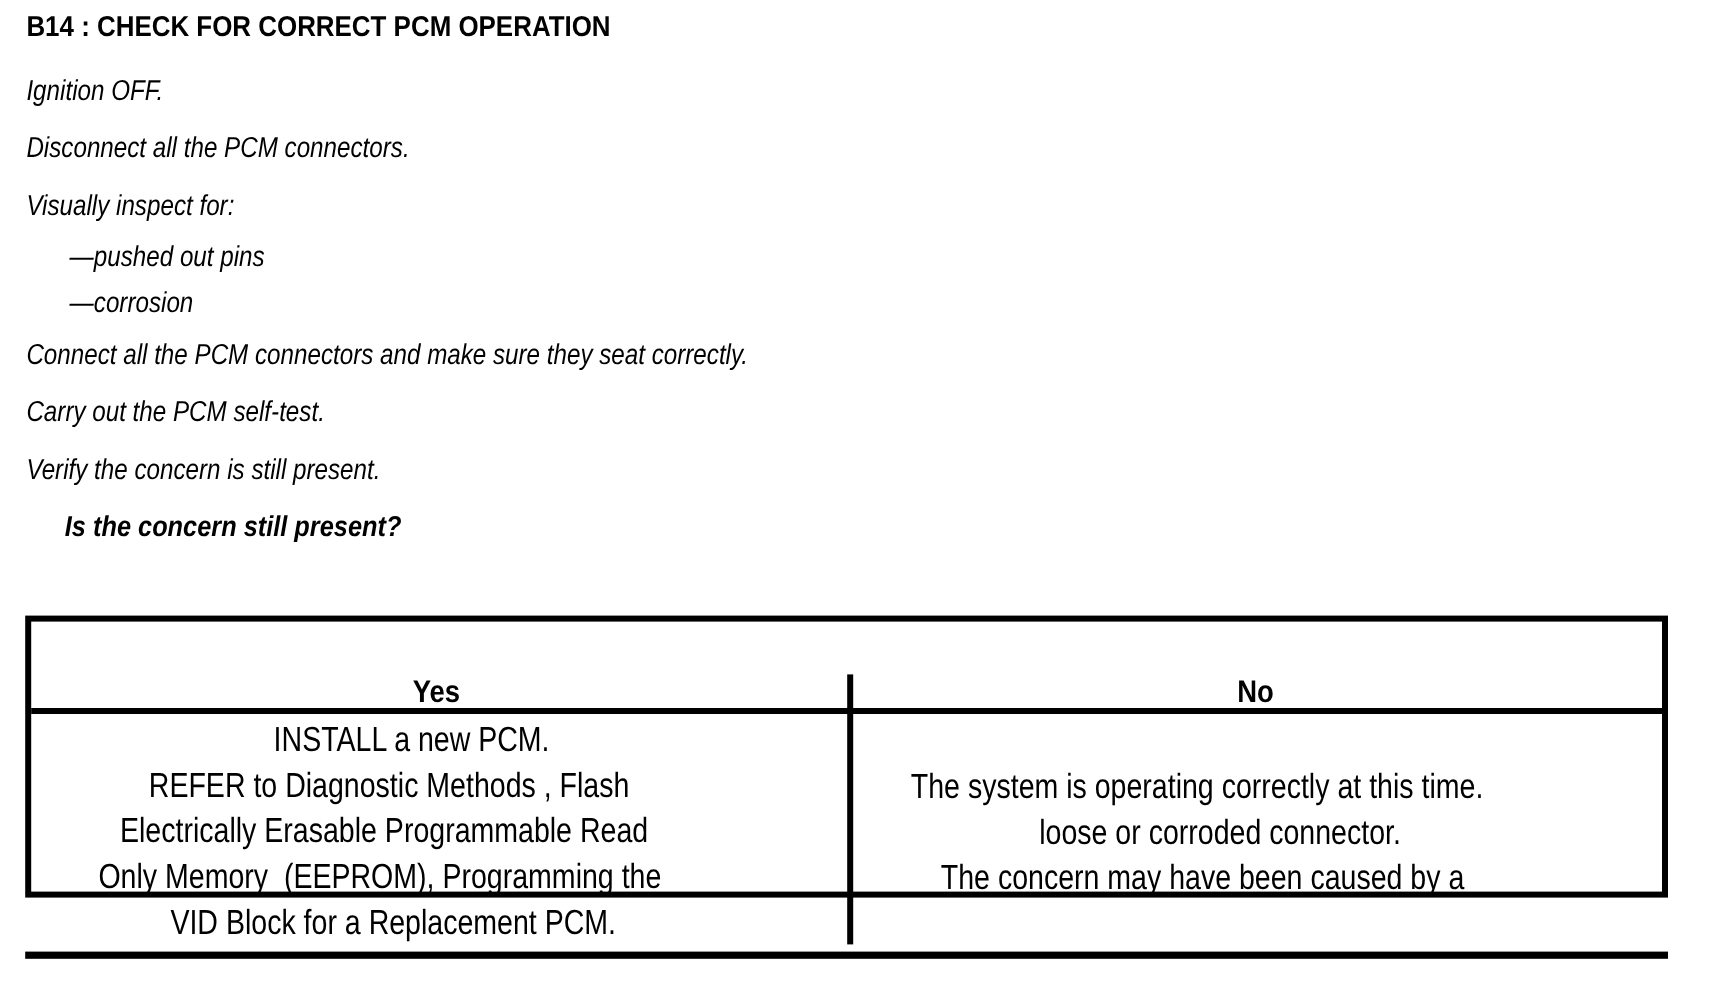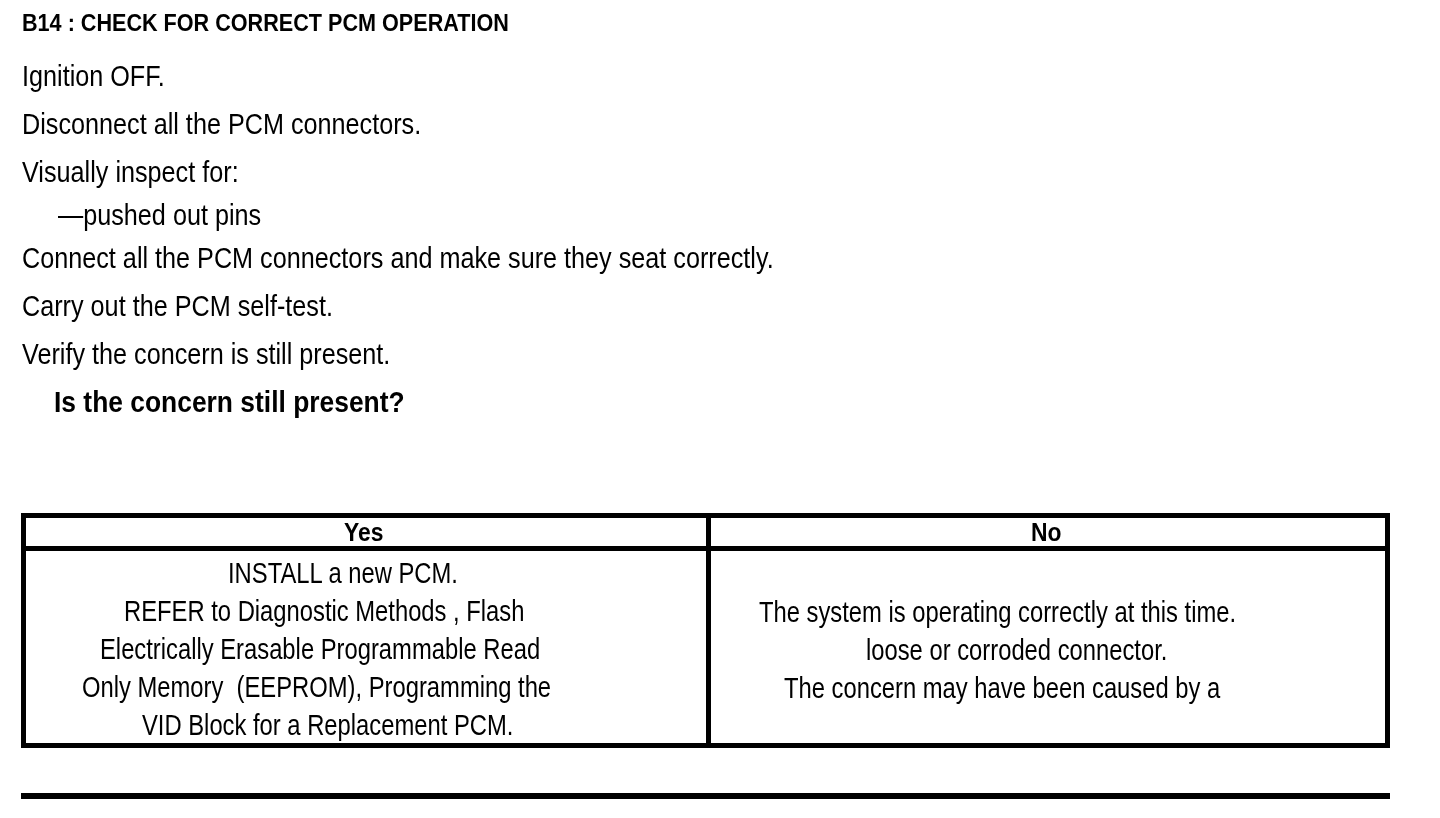--- a/index.html
+++ b/index.html
@@ -45,24 +45,25 @@
   .step-title .narrow { transform: scaleX(0.90); }
 
   
   .instructions {
     position: absolute;
     left: 22px;
     top: 52px;
     width: 1390px;
   }
   .instr-line {
-    font-size: 30px;
+    font-size: 24px;
     line-height: 48px;
     height: 48px;
     white-space: pre;
+    font-style: italic;
   }
   .instr-line.sub {
     height: 38px;
     line-height: 38px;
     padding-left: 36px;
   }
   .instr-line.bold {
     font-weight: bold;
     margin-left: 32px;
   }
@@ -77,20 +78,21 @@
     width: 1369px;
     height: 235px;
     box-sizing: border-box;
     border: 5px solid #000000;
     background: #ffffff;
   }
   .table-inner {
     position: relative;
     width: 100%;
     height: 100%;
+    margin-top: 44px;
   }
   .thead {
     position: absolute;
     left: 0;
     top: 0;
     width: 100%;
     height: 33px;
     border-bottom: 5px solid #000000;
     box-sizing: border-box;
   }
@@ -166,20 +168,21 @@
 
 <div id="page">
 
   <div class="step-title"><span class="narrow">B14 : CHECK FOR CORRECT PCM OPERATION</span></div>
 
   <div class="instructions">
       <div class="instr-line"><span class="narrow">Ignition OFF.</span></div>
       <div class="instr-line"><span class="narrow">Disconnect all the PCM connectors.</span></div>
       <div class="instr-line"><span class="narrow">Visually inspect for:</span></div>
       <div class="instr-line sub"><span class="narrow">—pushed out pins</span></div>
+      <div class="instr-line sub"><span class="narrow">—corrosion</span></div>
       <div class="instr-line"><span class="narrow">Connect all the PCM connectors and make sure they seat correctly.</span></div>
       <div class="instr-line"><span class="narrow">Carry out the PCM self-test.</span></div>
       <div class="instr-line"><span class="narrow">Verify the concern is still present.</span></div>
       <div class="instr-line bold"><span class="narrow">Is the concern still present?</span></div>
     </div>
 
   <div class="decision-table">
     <div class="table-inner">
 
       <div class="thead">

